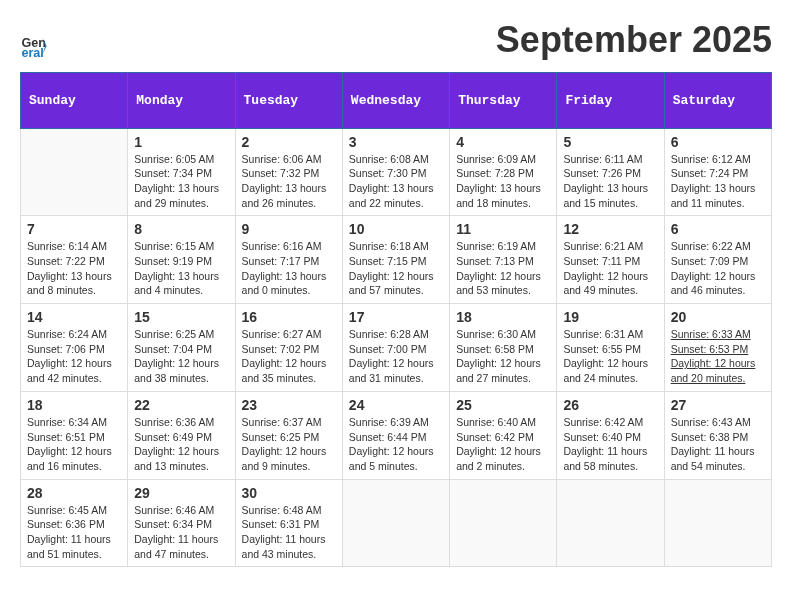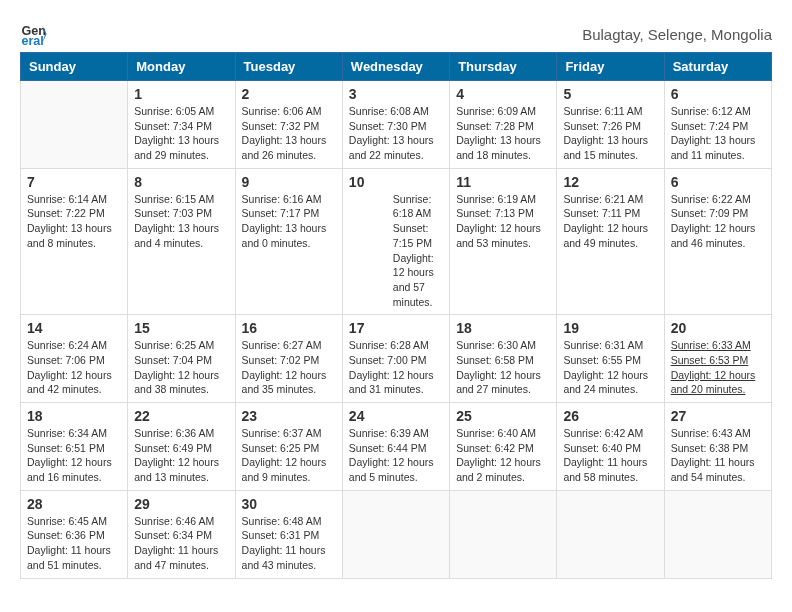--- a/index.html
+++ b/index.html
@@ -6,22 +6,22 @@
     body {
       font-family: Arial, sans-serif;
       background: #fff;
       width: 792px;
       min-height: 612px;
       padding: 20px;
     }
     .header {
       display: flex;
       justify-content: space-between;
-      align-items: center;
-      margin-bottom: 4px;
+      align-items: flex-end;
+      margin-bottom: 12px;
     }
     .logo {
       display: flex;
       align-items: center;
       gap: 4px;
     }
     .logo-icon {
       width: 28px;
       height: 28px;
     }
@@ -37,27 +37,28 @@
     .subtitle {
       font-size: 15px;
       color: #555;
     }
     .calendar {
       width: 100%;
       border-collapse: collapse;
       border: 1px solid #ccc;
     }
     .calendar th {
-      background-color: #0369a1;
+      background-color: #6d28d9;
       color: #fff;
       font-size: 13px;
       font-weight: bold;
-      padding: 6px 8px;
+      padding: 20px 8px;
       text-align: left;
       border: 1px solid #2e6aa8;
+      font-family: Liberation Mono, monospace;
     }
     .calendar td {
       vertical-align: top;
       border: 1px solid #ddd;
       padding: 5px 6px;
       width: 107px;
       min-height: 80px;
       font-size: 10.5px;
       color: #333;
     }
@@ -82,21 +83,21 @@
 
 <div class="header">
   <div class="logo">
     <svg class="logo-icon" viewBox="0 0 40 40" xmlns="http://www.w3.org/2000/svg">
       <text x="2" y="22" font-size="18" font-weight="bold" fill="#333">Gen</text>
       <text x="2" y="36" font-size="18" font-weight="bold" fill="#1a7abf">eral</text>
       <polygon points="32,8 38,20 32,32 36,20" fill="#1a7abf"></polygon>
     </svg>
   </div>
   <div class="title-block">
-    <div class="subtitle">Bulagtay, Selenge, Mongolia</div>
+    <div class="month-title">September 2025</div>
   </div>
 </div>
 
 <table class="calendar">
   <thead>
     <tr>
     <th>Sunday</th>
         <th>Monday</th>
         <th>Tuesday</th>
         <th>Wednesday</th>
@@ -155,34 +156,34 @@
         <td>
           <span class="day-number">7</span>
           <div class="day-info" style="white-space: pre-line;">Sunrise: 6:14 AM
 Sunset: 7:22 PM
 Daylight: 13 hours
 and 8 minutes.</div>
         </td>
         <td>
           <span class="day-number">8</span>
           <div class="day-info" style="white-space: pre-line;">Sunrise: 6:15 AM
-Sunset: 7:03 PM
+Sunset: 9:19 PM
 Daylight: 13 hours
 and 4 minutes.</div>
         </td>
         <td>
           <span class="day-number">9</span>
           <div class="day-info" style="white-space: pre-line;">Sunrise: 6:16 AM
 Sunset: 7:17 PM
 Daylight: 13 hours
 and 0 minutes.</div>
         </td>
         <td>
           <span class="day-number">10</span>
-          <div class="day-info" style="white-space: pre-line; margin-left: 44px;">Sunrise: 6:18 AM
+          <div class="day-info" style="white-space: pre-line;">Sunrise: 6:18 AM
 Sunset: 7:15 PM
 Daylight: 12 hours
 and 57 minutes.</div>
         </td>
         <td>
           <span class="day-number">11</span>
           <div class="day-info" style="white-space: pre-line;">Sunrise: 6:19 AM
 Sunset: 7:13 PM
 Daylight: 12 hours
 and 53 minutes.</div>

